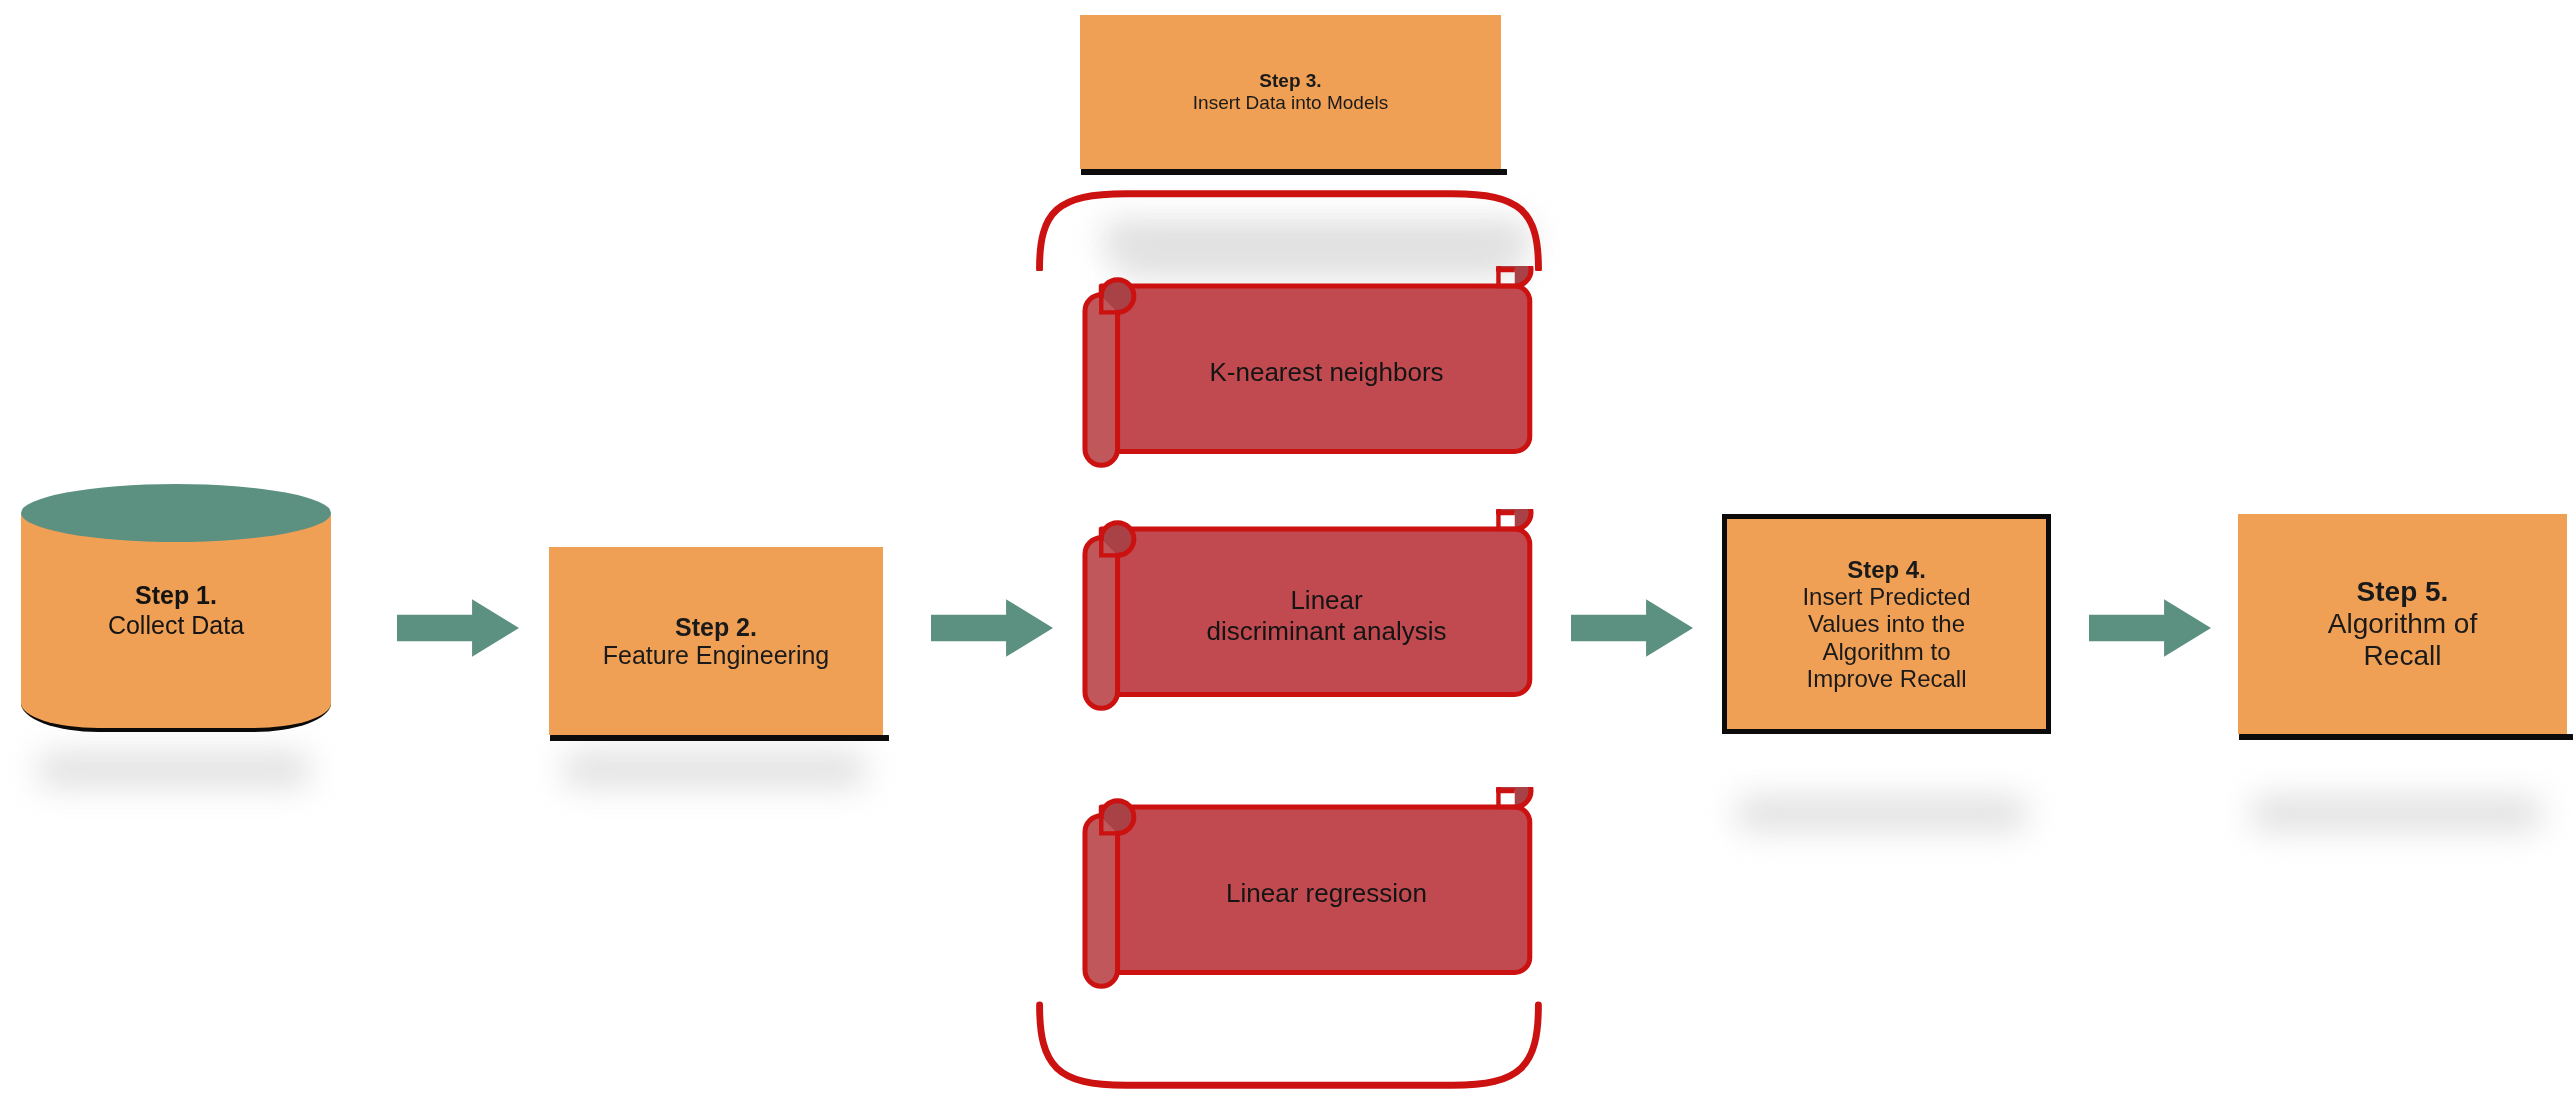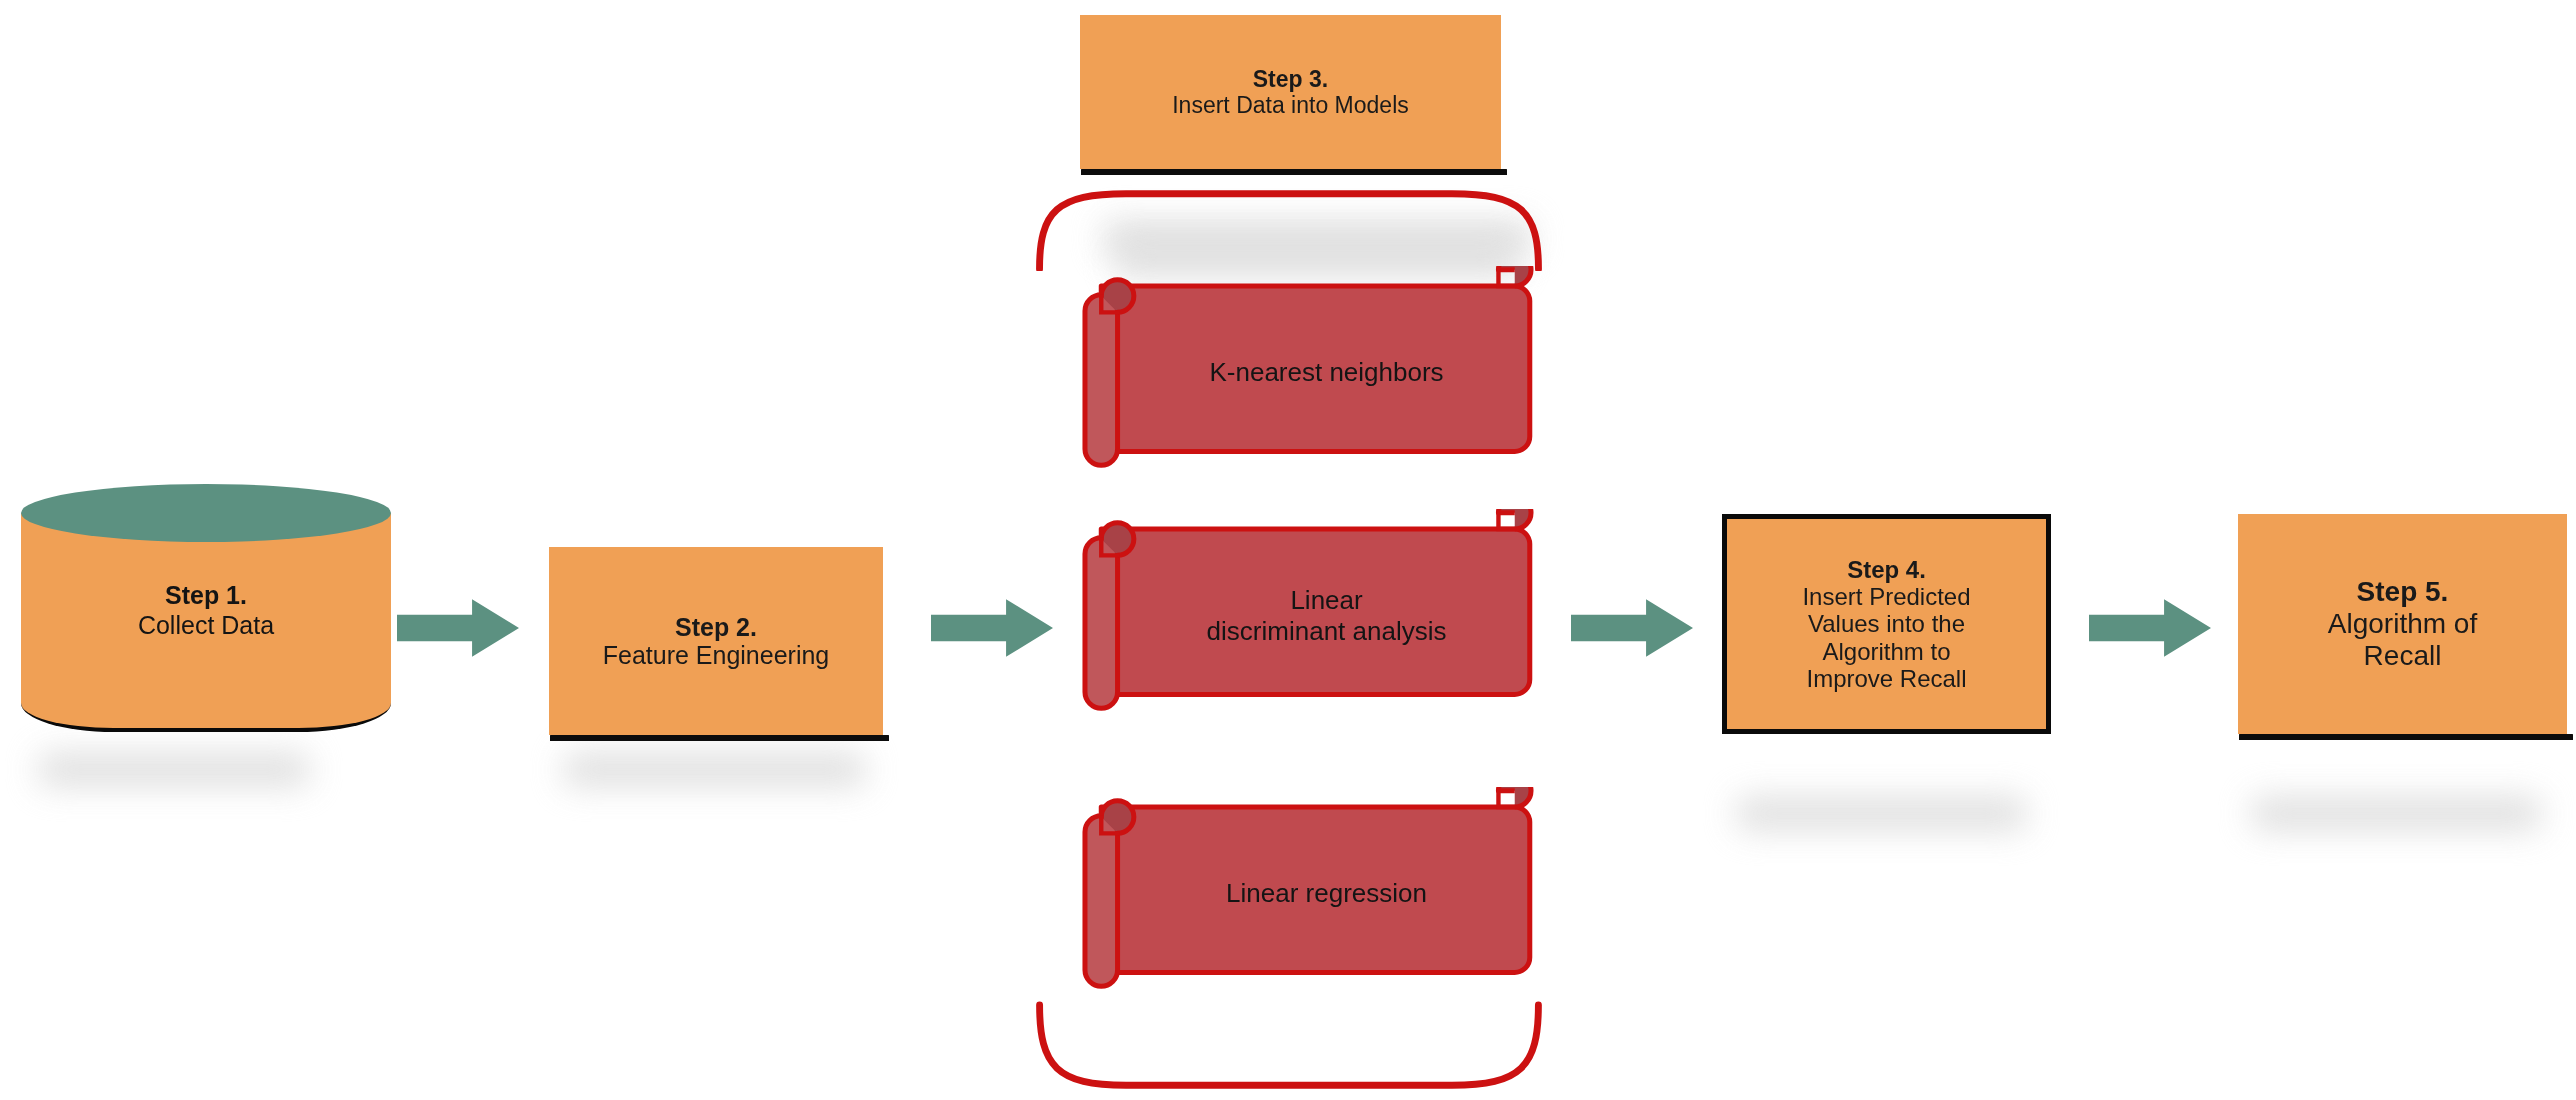--- a/index.html
+++ b/index.html
@@ -146,21 +146,21 @@
 
 <div id="stage">
 
   <div class="soft-shadow" style="left:39px; top:753px; width:270px; height:33px;"></div>
   <div class="soft-shadow" style="left:564px; top:753px; width:301px; height:33px;"></div>
   <div class="soft-shadow" style="left:1104px; top:221px; width:427px; height:35px;"></div>
   <div class="soft-shadow" style="left:1116px; top:245px; width:401px; height:30px;"></div>
   <div class="soft-shadow" style="left:1737px; top:797px; width:289px; height:33px;"></div>
   <div class="soft-shadow" style="left:2252px; top:797px; width:289px; height:33px;"></div>
 
-  <div class="proc-box bottom-edge" style="left:1080px; top:15px; width:421px; height:154px; font-size:23px;">
+  <div class="proc-box bottom-edge" style="left:1080px; top:15px; width:421px; height:154px; font-size:19px;">
     <div class="line title">Step 3.</div>
     <div class="line">Insert Data into Models</div>
   </div>
 
   <div class="bracket" style="left:1032px; top:186px; width:514px; height:85px;">
     <svg width="514" height="85" viewBox="0 0 820 135" fill="none">
       <path d="M 12 132 C 12 40, 40 12, 150 12 L 670 12 C 780 12, 808 40, 808 132" stroke="#CC1111" stroke-width="11" fill="none" stroke-linecap="round"></path>
     </svg>
   </div>
 
@@ -210,21 +210,21 @@
       <path d="M 66 74 A 26 26 0 1 0 40 48" fill="#A84247" stroke="#CC1111" stroke-width="8" stroke-linecap="round"></path>
       <path d="M 40 48 L 40 74 L 66 74" fill="none" stroke="#CC1111" stroke-width="7" stroke-linecap="round"></path>
       <path d="M 700 32 A 26 26 0 1 0 674 6 L 700 6" fill="#A84247" stroke="#CC1111" stroke-width="8" stroke-linejoin="round"></path>
       <path d="M 674 6 L 674 32 L 700 32" fill="none" stroke="#CC1111" stroke-width="7" stroke-linecap="round"></path>
     </svg>
     <div class="scroll-label" style="font-size:26px;">
       <span>Linear regression</span>
     </div>
   </div>
 
-  <div class="cylinder" style="left:21px; top:484px; width:370px; height:248px;">
+  <div class="cylinder" style="left:21px; top:484px; width:310px; height:248px;">
     <div class="cyl-bottom"></div>
     <div class="cyl-body"></div>
     <div class="cyl-top"></div>
     <div class="cyl-label" style="font-size:25px;">
       <div class="title">Step 1.</div>
       <div>Collect Data</div>
     </div>
   </div>
 
   <div class="arrow" style="left:397px; top:599px; width:122px; height:58px;">

